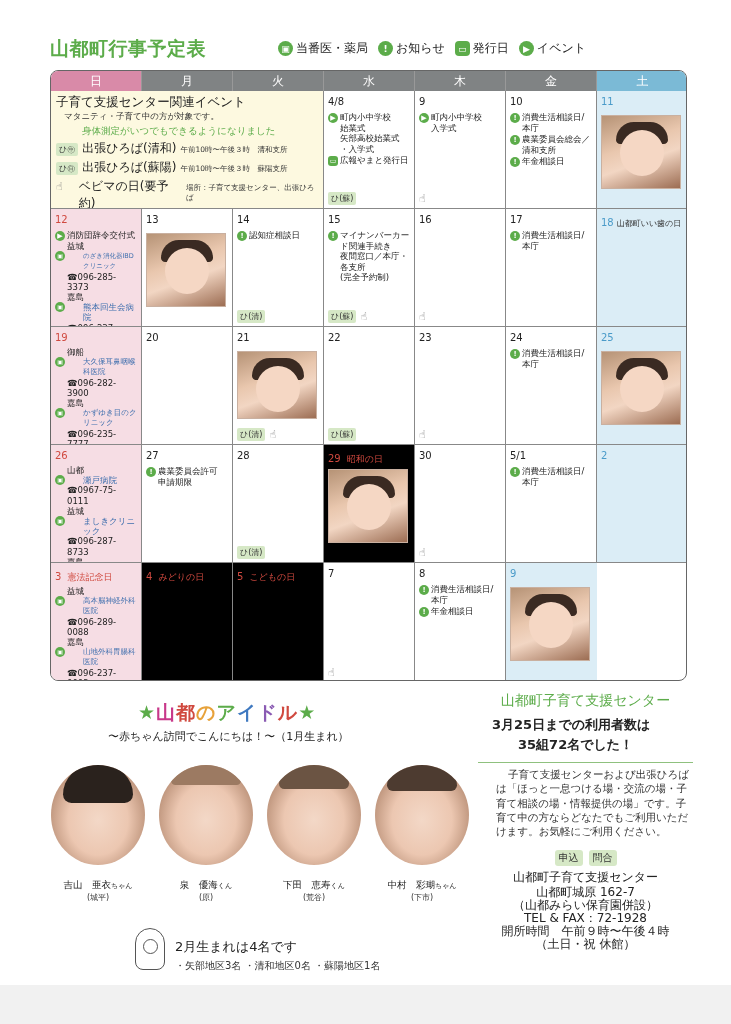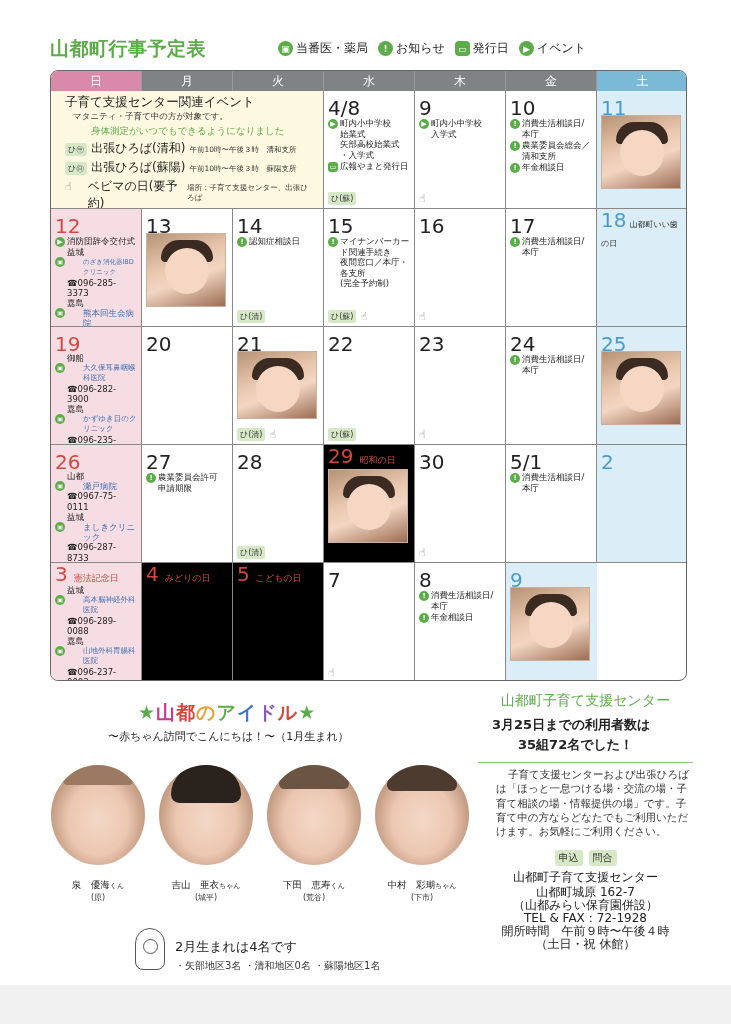--- a/index.html
+++ b/index.html
@@ -21,32 +21,32 @@
   .dh.sat { background: #7bbad6; border-right: none; }
 
   .cal-body { display: grid; grid-template-columns: 91px 91px 91px 91px 91px 91px 91px; grid-template-rows: 118px 118px 118px 118px 119px; }
   .cell { position: relative; border-right: 1px solid #888; border-bottom: 1px solid #888; padding: 2px 4px; overflow: hidden; background: #fff; }
   .cell.sun { background: #f6dde4; }
   .cell.sat { background: #dbedf6; }
   .cell.hol { background: #000000; }
   .cell.nr { border-right: none; }
   .cell.nb { border-bottom: none; }
 
-  .feature { grid-column: 1 / span 3; background: #fdf9e0; padding: 3px 14px; }
+  .feature { grid-column: 1 / span 3; background: #fdf9e0; padding: 3px 5px; }
   .f-title { font-size: 12.5px; color: #222; }
   .f-sub { font-size: 8.5px; margin-left: 8px; color: #333; }
   .f-green { font-size: 9.5px; color: #5cac4a; margin-left: 26px; margin-top: 2px; text-decoration-color: #c7e2bd; }
   .f-row { display: flex; align-items: baseline; gap: 4px; margin-top: 2px; }
   .f-big { font-size: 12px; }
   .f-small { font-size: 7.5px; color: #333; }
 
   .tag { display: inline-block; background: #d6e8c6; font-size: 8px; padding: 1px 3px; border-radius: 2px; color: #333; }
   .hand { display: inline-block; font-size: 11px; color: #777; }
 
-  .dnum { font-size: 20px; color: #222; line-height: 18px; margin-top: 6px; }
+  .dnum { font-size: 10px; color: #222; line-height: 18px; }
   .dnum.red { color: #d0493f; }
   .dnum.blue { color: #4a9bc9; }
   .hlabel { font-size: 9px; color: #d0493f; margin-left: 6px; }
   .sat-label { font-size: 8px; color: #333; margin-left: 3px; }
 
   .ev { display: flex; gap: 2px; font-size: 8.5px; line-height: 10.5px; color: #222; margin-top: 1px; }
   .ev .ic { flex: 0 0 10px; width: 10px; height: 10px; border-radius: 50%; background: #5cac4a; color: #fff; font-size: 7px; display: inline-flex; align-items: center; justify-content: center; font-weight: bold; margin-top: 1px; }
   .ev .txt { white-space: pre-line; }
   .ev .ic.book { border-radius: 3px; }
 
@@ -484,31 +484,31 @@
   </div>
 
   <div class="idol-title">
     <span class="star">★</span><span style="color:#c8388a">山</span><span style="color:#d0493f">都</span><span style="color:#e7a23a">の</span><span style="color:#5cac4a">ア</span><span style="color:#3f79c0">イ</span><span style="color:#8a5bb3">ド</span><span style="color:#d0493f">ル</span><span class="star">★</span>
   </div>
   <div class="idol-sub">〜赤ちゃん訪問でこんにちは！〜（1月生まれ）</div>
 
   <div class="babies">
     <div class="baby">
       <div class="oval">
+          <div class="hair" style="background:#2a221d;height:38px"></div>
+        </div>
+      <div class="name"><span>吉山</span>　<span>亜衣</span><small>ちゃん</small></div>
+      <div class="area">(城平)</div>
+    </div>
+    <div class="baby">
+      <div class="oval">
           <div class="hair" style="background:#9c7a62;height:20px"></div>
         </div>
       <div class="name"><span>泉</span>　<span>優海</span><small>くん</small></div>
       <div class="area">(原)</div>
-    </div>
-    <div class="baby">
-      <div class="oval">
-          <div class="hair" style="background:#2a221d;height:38px"></div>
-        </div>
-      <div class="name"><span>吉山</span>　<span>亜衣</span><small>ちゃん</small></div>
-      <div class="area">(城平)</div>
     </div>
     <div class="baby">
       <div class="oval">
           <div class="hair" style="background:#6b5443;height:24px"></div>
         </div>
       <div class="name"><span>下田</span>　<span>恵寿</span><small>くん</small></div>
       <div class="area">(荒谷)</div>
     </div>
     <div class="baby">
       <div class="oval">

